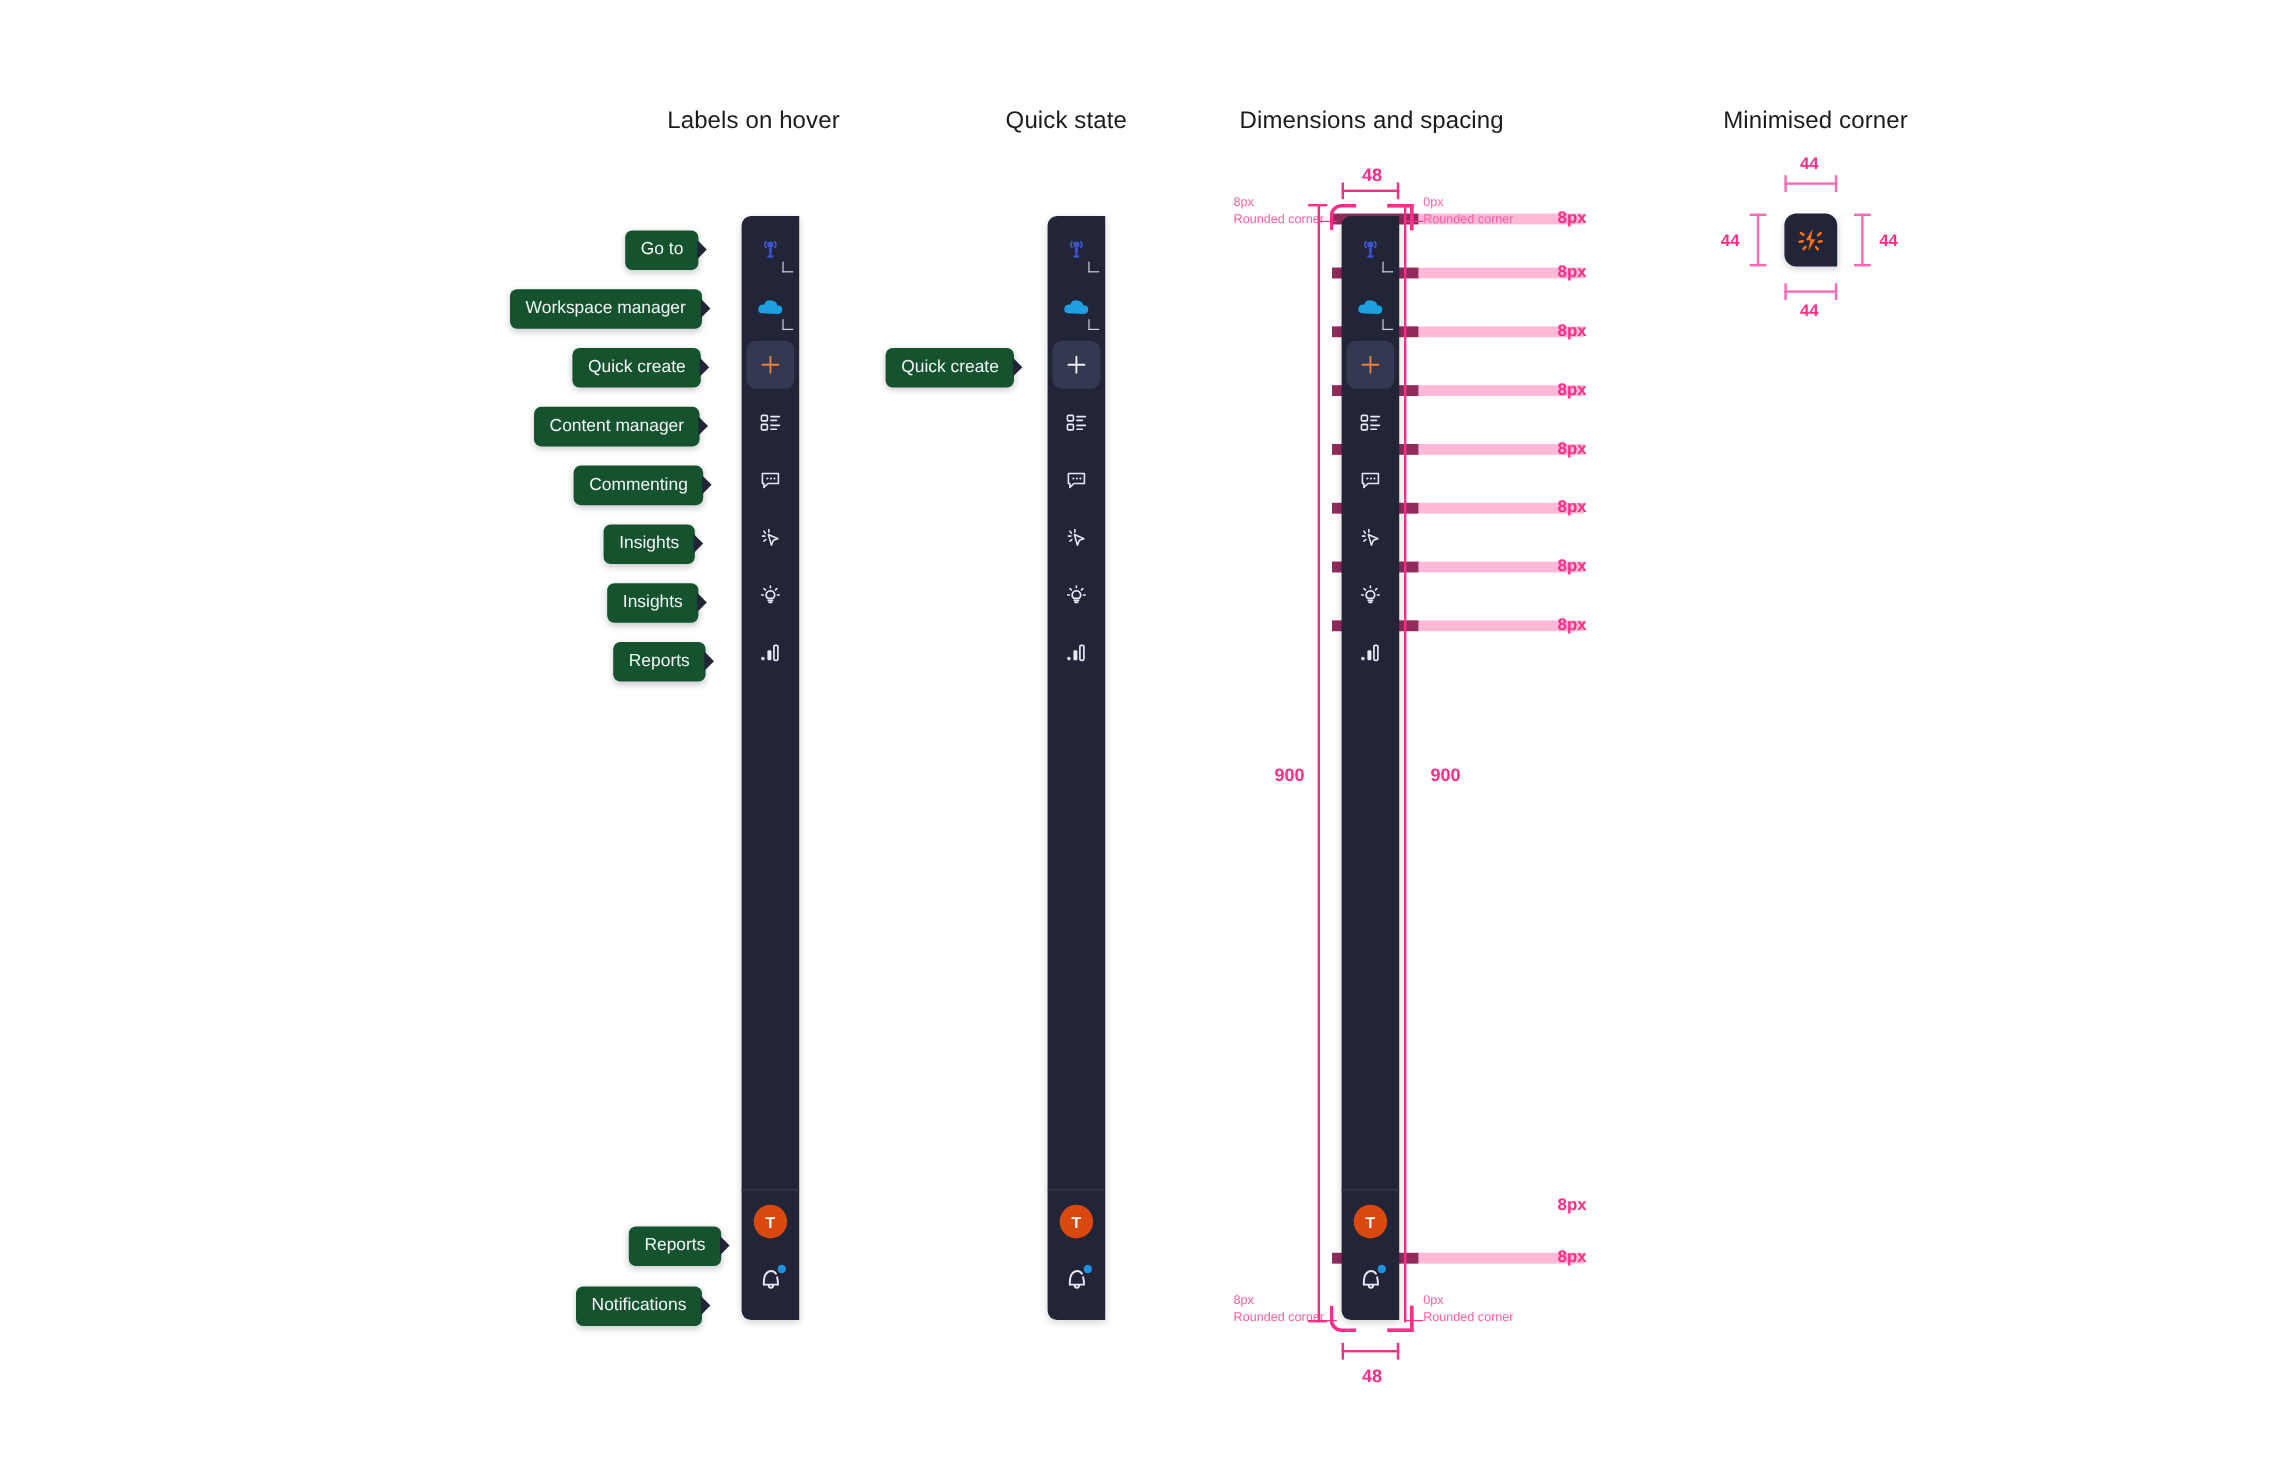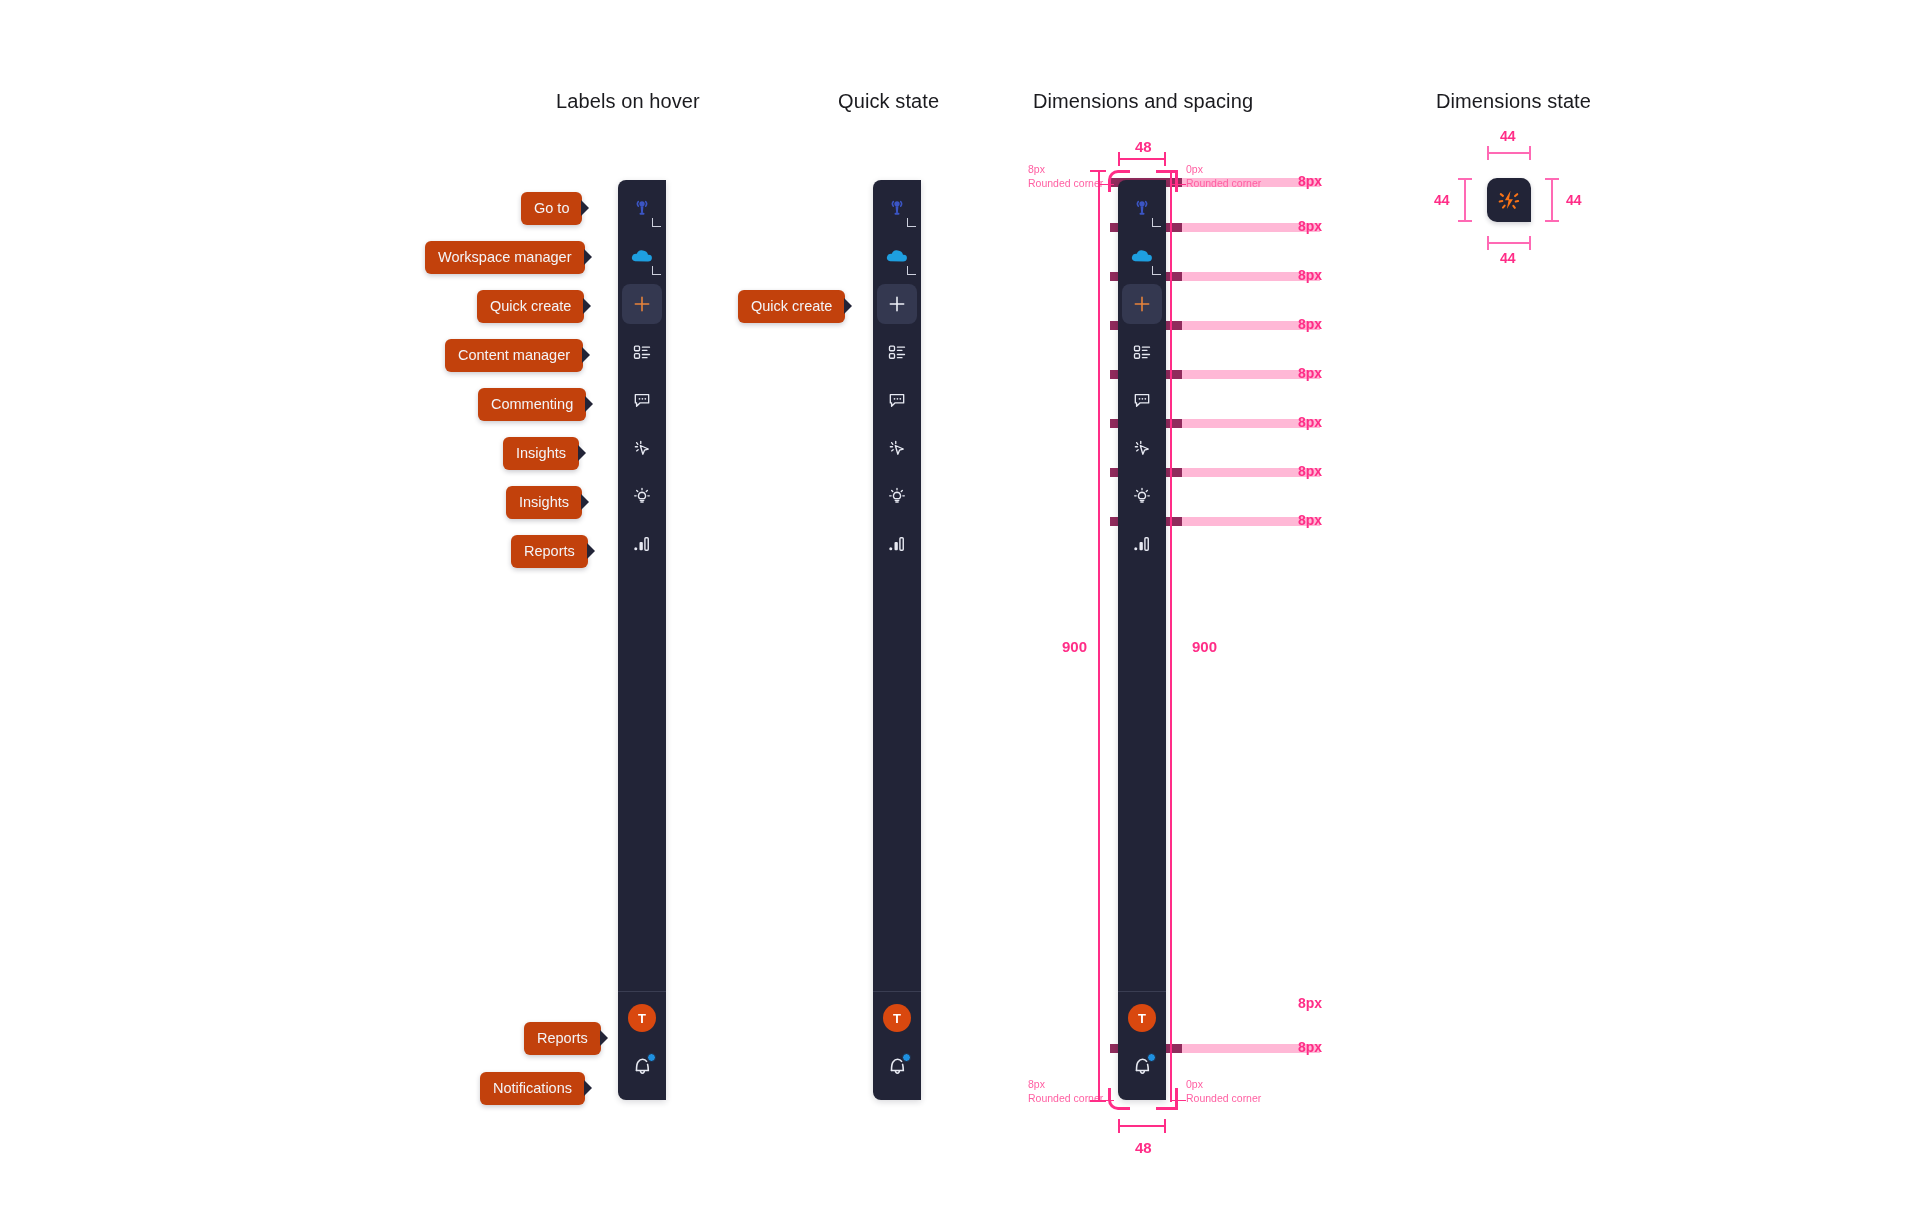--- a/index.html
+++ b/index.html
@@ -64,21 +64,21 @@
   .bell-wrap { position: relative; width: 24px; height: 24px; }
   .bell-dot {
     position: absolute; top: -1px; right: -2px;
     width: 9px; height: 9px; border-radius: 50%;
     background: #1e90e0; border: 1.5px solid #222437;
   }
 
   
   .tip {
     position: absolute;
-    background: #c2410c;
+    background: #14532d;
     color: #f3f4f8;
     font-size: 14.5px;
     border-radius: 6px;
     padding: 9px 13px;
     white-space: nowrap;
     box-shadow: 0 2px 5px rgba(20,20,40,.22);
     line-height: 1;
   }
   .tip::after {
     content: "";
@@ -132,21 +132,21 @@
   .dim-text { position: absolute; color: #ff2d87; font-size: 14px; font-weight: bold; }
 </style>
 </head>
 <body>
 
 <div id="stage">
 
   <div class="section-title" style="left:556px;top:90px">Labels on hover</div>
   <div class="section-title" style="left:838px;top:90px">Quick state</div>
   <div class="section-title" style="left:1033px;top:90px">Dimensions and spacing</div>
-  <div class="section-title" style="left:1436px;top:90px">Dimensions state</div>
+  <div class="section-title" style="left:1436px;top:90px">Minimised corner</div>
 
   <div class="tip" style="left:521px;top:192px">Go to</div>
   <div class="tip" style="left:425px;top:241px">Workspace manager</div>
   <div class="tip" style="left:477px;top:290px">Quick create</div>
   <div class="tip" style="left:445px;top:339px">Content manager</div>
   <div class="tip" style="left:478px;top:388px">Commenting</div>
   <div class="tip" style="left:503px;top:437px">Insights</div>
   <div class="tip" style="left:506px;top:486px">Insights</div>
   <div class="tip" style="left:511px;top:535px">Reports</div>
   <div class="tip" style="left:524px;top:1022px">Reports</div>

